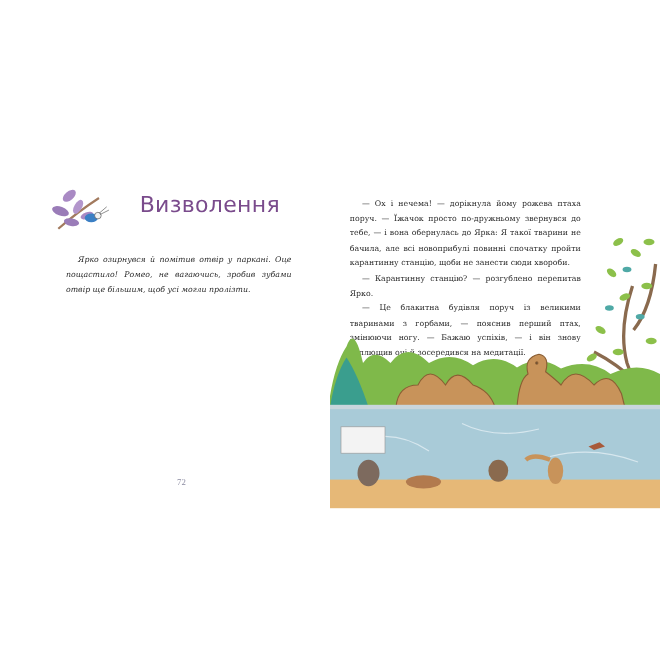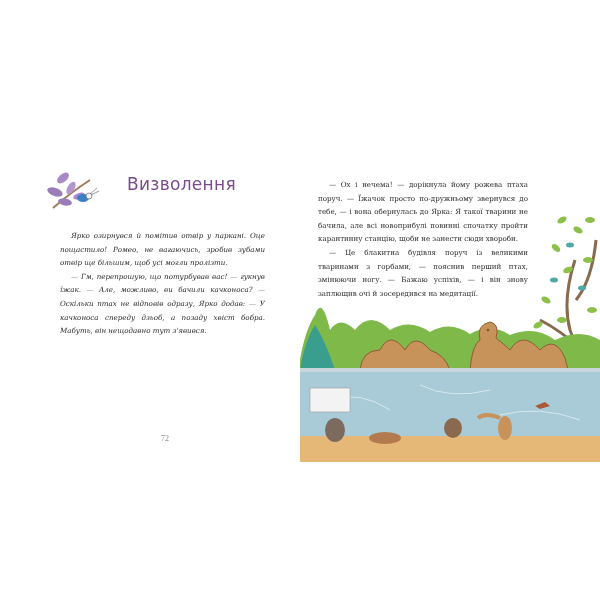--- a/index.html
+++ b/index.html
@@ -1,21 +1,21 @@
 <!DOCTYPE html>
 <html><head>
 <meta charset="utf-8">
 <style>
   html, body { margin:0; padding:0; }
   body { width:600px; height:600px; background:#ffffff; position:relative; overflow:hidden; font-family:"DejaVu Serif", serif; }
   .page { position:absolute; top:0; height:600px; }
   .page-left { left:0; width:300px; }
   .page-right { left:300px; width:300px; }
   .title-row { position:absolute; left:45px; top:168px; width:240px; height:45px; }
-  .title { position:absolute; left:82px; top:6px; font-family:"DejaVu Sans", sans-serif; font-size:17px; color:#7a4b8c; letter-spacing:0.3px; }
+  .title { position:absolute; left:82px; top:6px; font-family:"DejaVu Sans", sans-serif; font-size:20px; color:#7a4b8c; letter-spacing:0.3px; }
   .sprig { position:absolute; left:0; top:0; }
   .text-block { position:absolute; font-size:7.1px; line-height:13.6px; color:#2b2b2b; text-align:justify;margin-top:10px; }
   .left-text { left:60px; top:219px; width:205px;font-style:italic; }
   .right-text { left:18px; top:168px; width:210px; }
   .text-block p { margin:0; text-indent:11px; }
   .page-num { position:absolute; left:150px; top:434px; width:30px; text-align:center; font-family:Liberation Serif, serif; font-size:8px; color:#8a8aa0; }
   .illus { position:absolute; left:0; top:200px; width:300px; height:290px; }
 </style>
 </head>
 <body>
@@ -32,29 +32,29 @@
       <ellipse cx="38" cy="30" rx="6" ry="4" fill="#3b7fc4"></ellipse>
       <circle cx="44" cy="28" r="3" fill="#f2f2f2" stroke="#555" stroke-width="0.6"></circle>
       <line x1="45" y1="26" x2="52" y2="20" stroke="#555" stroke-width="0.6"></line>
       <line x1="46" y1="27" x2="54" y2="23" stroke="#555" stroke-width="0.6"></line>
     </svg>
     <div class="title">Визволення</div>
   </div>
 
   <div class="text-block left-text">
     <p>Ярко озирнувся й помітив отвір у паркані. Оце пощастило! Ромео, не вагаючись, зробив зубами отвір ще більшим, щоб усі могли пролізти.</p>
-    <p>— Гм, перепрошую, що потурбував вас! — гукнув їжак. — Але, можливо, ви бачили качконоса? — Оскільки птах не відповів одразу, Ярко додав: — У качконоса спереду дзьоб, а позаду хвіст бобра. Мабуть, він нещодавно тут з'явився.</p>
   </div>
 
   <div class="page-num">72</div>
 </div>
 
 <div class="page page-right">
   <div class="text-block right-text">
     <p>— Ох і нечема! — дорікнула йому рожева птаха поруч. — Їжачок просто по-дружньому звернувся до тебе, — і вона обернулась до Ярка: Я такої тварини не бачила, але всі новоприбулі повинні спочатку пройти карантинну станцію, щоби не занести сюди хвороби.</p>
+    <p>— Карантинну станцію? — розгублено перепитав Ярко.</p>
     <p>— Це блакитна будівля поруч із великими тваринами з горбами, — пояснив перший птах, змінюючи ногу. — Бажаю успіхів, — і він знову заплющив очі й зосередився на медитації.</p>
   </div>
 
   <svg class="illus" viewBox="0 0 300 290" preserveAspectRatio="none">
 
     <g>
       <path d="M300 230 Q285 170 270 130 Q262 100 275 60 M282 150 Q260 130 240 120 M276 100 Q292 80 296 40" stroke="#8a6a4e" stroke-width="3" fill="none"></path>
       <g fill="#8cc04a">
         <ellipse cx="262" cy="20" rx="5" ry="3" transform="rotate(-30 262 20)"></ellipse>
         <ellipse cx="278" cy="30" rx="5" ry="3" transform="rotate(30 278 30)"></ellipse>

